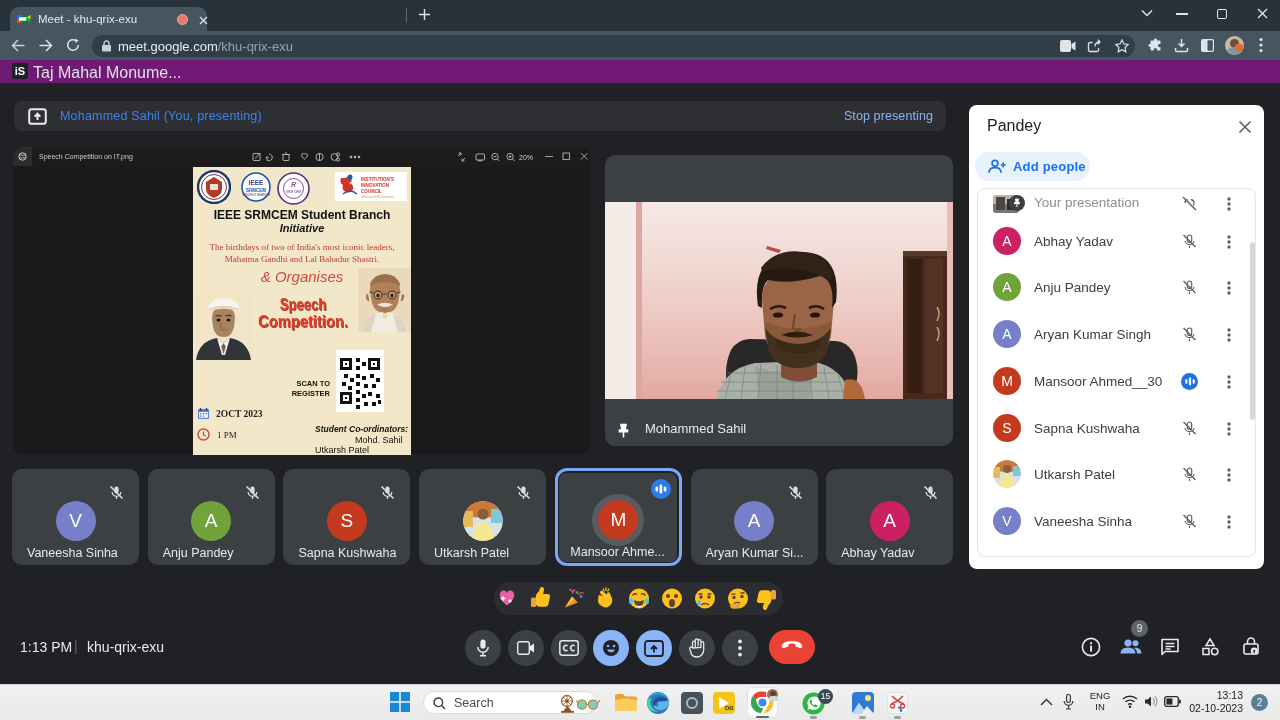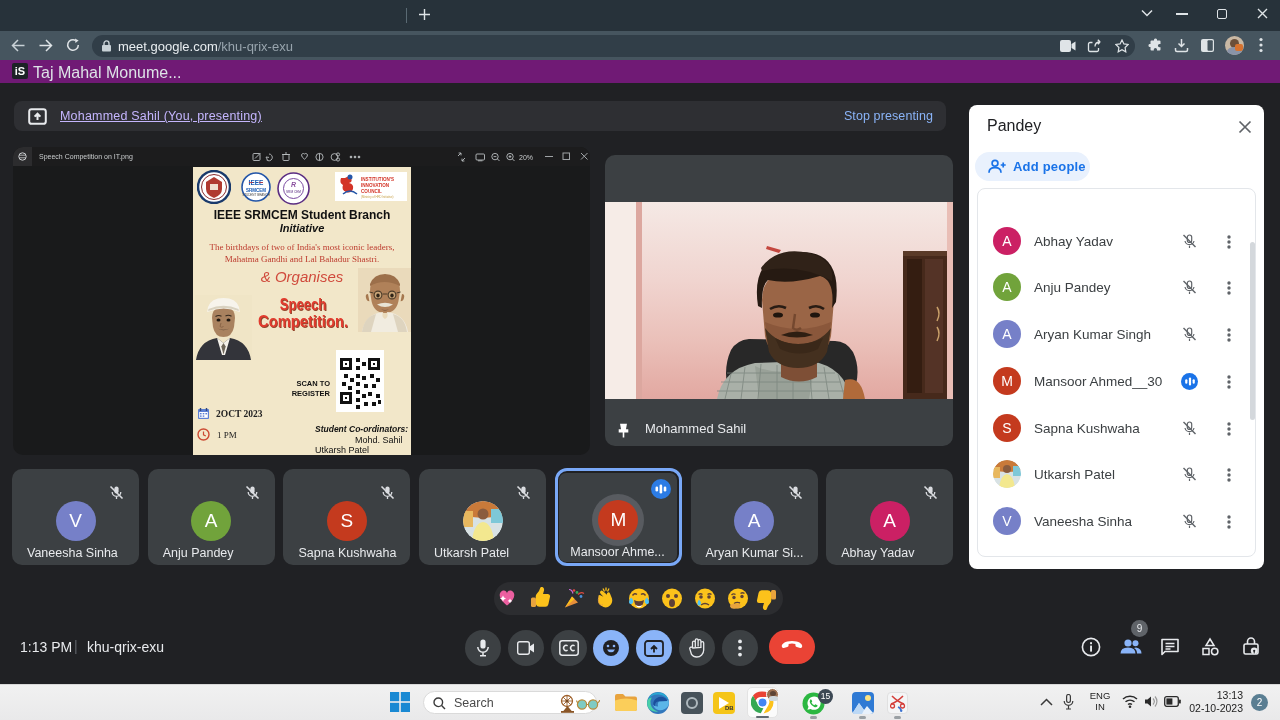--- a/index.html
+++ b/index.html
@@ -28,20 +28,35 @@
   .pname { position:absolute; left:56px; top:16px; font-size:13.5px; color:#3c4043; white-space:nowrap; }
   
   #taskbar { position:absolute; left:0; top:684px; width:1280px; height:36px;
              background:linear-gradient(#f1f1f1,#e9e9ea); border-top:1px solid #d8d8d8; }
 </style>
 </head>
 <body>
 <div id="stage">
   <div id="tabstrip">
 
+    <div class="tab" style="left:10px; width:197px; background:#46555f;">
+      <svg class="abs" style="left:7px;top:5px" width="14" height="14" viewBox="0 0 14 14">
+        <rect x="0" y="3" width="9.5" height="8" rx="1.2" fill="#00832d"></rect>
+        <rect x="0" y="3" width="4.5" height="4" fill="#1a73e8"></rect>
+        <rect x="0" y="7" width="4.5" height="4" fill="#ea4335"></rect>
+        <rect x="2" y="5.2" width="7.5" height="3.6" fill="#fff" opacity=".9"></rect>
+        <path d="M9.5 5.5 L13.5 3 V11 L9.5 8.5 Z" fill="#00ac47"></path>
+        <path d="M9.5 5.5 L13.5 3 L13.5 7 Z" fill="#ffba00"></path>
+      </svg>
+      <span class="tabtxt abs" style="left:28px; top:6px;">Meet - khu-qrix-exu</span>
+      <div class="abs" style="left:167px;top:6.5px;width:11px;height:11px;border-radius:50%;background:#e07b72;border:1.5px solid #f1a79f;"></div>
+      <svg class="abs" style="left:189px;top:9px" width="9" height="9" viewBox="0 0 9 9">
+          <path d="M1 1 L8 8 M8 1 L1 8" stroke="#dfe4e7" stroke-width="1.3"></path>
+        </svg>
+    </div>
 
     <div class="abs" style="left:406px;top:8px;width:1px;height:15px;background:#5a6a73;"></div>
     <svg class="abs" style="left:418px;top:8px" width="13" height="13" viewBox="0 0 13 13">
         <path d="M6.5 1 V12 M1 6.5 H12" stroke="#dfe4e7" stroke-width="1.4"></path>
       </svg>
 
     <svg class="abs" style="left:1141px;top:9px" width="12" height="8" viewBox="0 0 12 8">
         <path d="M1 1.5 L6 6.5 L11 1.5" stroke="#dfe4e7" stroke-width="1.5" fill="none"></path>
       </svg>
     <div class="abs" style="left:1176px;top:13px;width:12px;height:1.6px;background:#dfe4e7;"></div>
@@ -109,21 +124,21 @@
     <div class="abs" style="left:12px;top:3px;width:16px;height:16px;background:#1d2226;border-radius:2px;color:#fff;font-size:11px;font-weight:bold;text-align:center;line-height:16px;">iS</div>
     <span class="abs" style="left:33px;top:4px;font-size:16px;color:#dde3e7;">Taj Mahal Monume...</span>
   </div>
   <div id="meet">
     <div id="banner">
       <svg class="abs" style="left:14px;top:7px" width="19" height="17" viewBox="0 0 19 17">
           <rect x="1.2" y="1.2" width="16.6" height="14.6" rx="2.4" stroke="#e8eaed" stroke-width="2" fill="none"></rect>
           <path d="M9.5 12 V6.2 M6.6 8.6 L9.5 5.6 L12.4 8.6" stroke="#e8eaed" stroke-width="2" fill="none"></path>
           <path d="M9.5 5.8 L12 8.4 H7 Z" fill="#e8eaed"></path>
         </svg>
-      <span class="abs" style="left:46px;top:8px;font-size:12.5px;font-weight:500;color:#c4b5fd;letter-spacing:.2px;text-decoration:underline;">Mohammed Sahil (You, presenting)</span>
+      <span class="abs" style="left:46px;top:8px;font-size:12.5px;font-weight:500;color:#3b82f6;letter-spacing:.2px;">Mohammed Sahil (You, presenting)</span>
       <span class="abs" style="right:13px;top:8px;font-size:12.5px;font-weight:500;color:#8ab4f8;letter-spacing:.1px;">Stop presenting</span>
     </div>
 
     <div class="tile" style="left:13px;top:64px;width:577px;height:308px;background:#191a1b;overflow:hidden;">
 
       <div class="abs" style="left:0;top:0;width:577px;height:19px;background:#1c1c1d;"></div>
       <div class="abs" style="left:0;top:0;width:19px;height:19px;background:#2c2c2e;"></div>
       <svg class="abs" style="left:5px;top:5px" width="9" height="9" viewBox="0 0 9 9">
           <circle cx="4.5" cy="4.5" r="3.7" stroke="#cfd2d4" stroke-width="1" fill="none"></circle>
           <path d="M1.5 3.2 h6 M1.5 5.8 h6" stroke="#cfd2d4" stroke-width=".8"></path>
@@ -650,20 +665,44 @@
             <g fill="none" stroke="#1a73e8" stroke-width="1.7">
               <circle cx="7" cy="4.2" r="2.9"></circle>
               <path d="M1 13.7 q0 -5 6 -5 q6 0 6 5"></path>
               <path d="M15.2 3.5 v5 M12.7 6 h5"></path>
             </g>
           </svg>
         <span class="abs" style="left:38px;top:7px;font-size:13px;font-weight:bold;color:#1a73e8;letter-spacing:.2px;">Add people</span>
       </div>
       <div class="abs" style="left:8px;top:83px;width:279px;height:369px;border:1px solid #e3e6ea;border-radius:8px;overflow:hidden;">
 
+        <div class="prow" style="top:-18px;">
+          <div class="abs" style="left:15px;top:24px;width:26px;height:18px;border-radius:3px;background:#777;overflow:hidden;">
+            <div class="abs" style="left:0;top:0;width:26px;height:9px;background:#b9b3a8;"></div>
+            <div class="abs" style="left:3px;top:2px;width:9px;height:13px;background:#4a4640;"></div>
+            <div class="abs" style="left:14px;top:4px;width:10px;height:11px;background:#2e2c29;"></div>
+          </div>
+          <div class="abs" style="left:31px;top:24px;width:16px;height:16px;border-radius:50%;background:#3c4043;">
+            <svg class="abs" style="left:4px;top:3px" width="8" height="10" viewBox="0 0 8 10">
+                <path d="M2.5 1 h3 l-.6 3.5 h1.6 v1.2 h-5 v-1.2 h1.6 Z M4 6 v3" stroke="#fff" stroke-width="1" fill="#fff"></path>
+              </svg>
+          </div>
+          <span class="pname" style="top:24px;color:#898f94;">Your presentation</span>
+          <svg class="abs" style="left:203px;top:24px" width="17" height="17" viewBox="0 0 17 17">
+              <g stroke="#5f6368" stroke-width="1.3" fill="none">
+                <path d="M4 8 q0 -3 2.5 -3.5 M10 4.5 q3 .5 3 3.5 q0 1.5 -.8 2.5"></path>
+                <path d="M2 2 L15 15" stroke-width="1.5"></path>
+              </g>
+            </svg>
+          <svg class="abs" style="left:249px;top:26px" width="4" height="14" viewBox="0 0 4 14">
+              <circle cx="2" cy="2" r="1.7" fill="#5f6368"></circle>
+              <circle cx="2" cy="7" r="1.7" fill="#5f6368"></circle>
+              <circle cx="2" cy="12" r="1.7" fill="#5f6368"></circle>
+            </svg>
+        </div>
         <div class="prow" style="top:28.7px;">
           <div class="pavat" style="background:#cb2064;">A</div>
           <span class="pname">Abhay Yadav</span>
           <svg class="abs" style="left:203px;top:15px" width="17" height="17" viewBox="0 0 17 17">
               <g stroke="#5f6368" stroke-width="1.2" fill="none">
                 <rect x="6.3" y="2" width="4.4" height="7.5" rx="2.2"></rect>
                 <path d="M4 8 a4.6 4.6 0 0 0 9 0 M8.5 12.8 V15"></path>
                 <path d="M2.5 2 L14.5 14" stroke-width="1.4"></path>
               </g>
             </svg>

